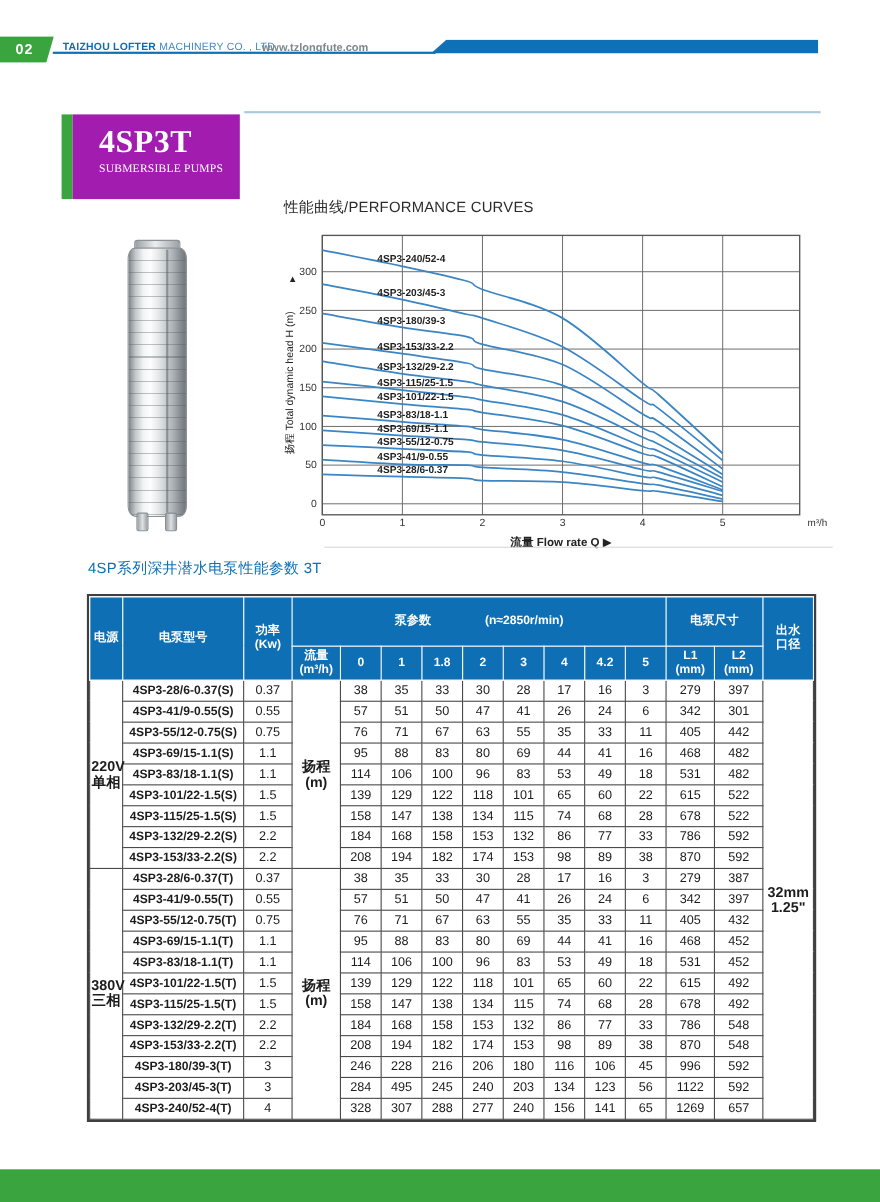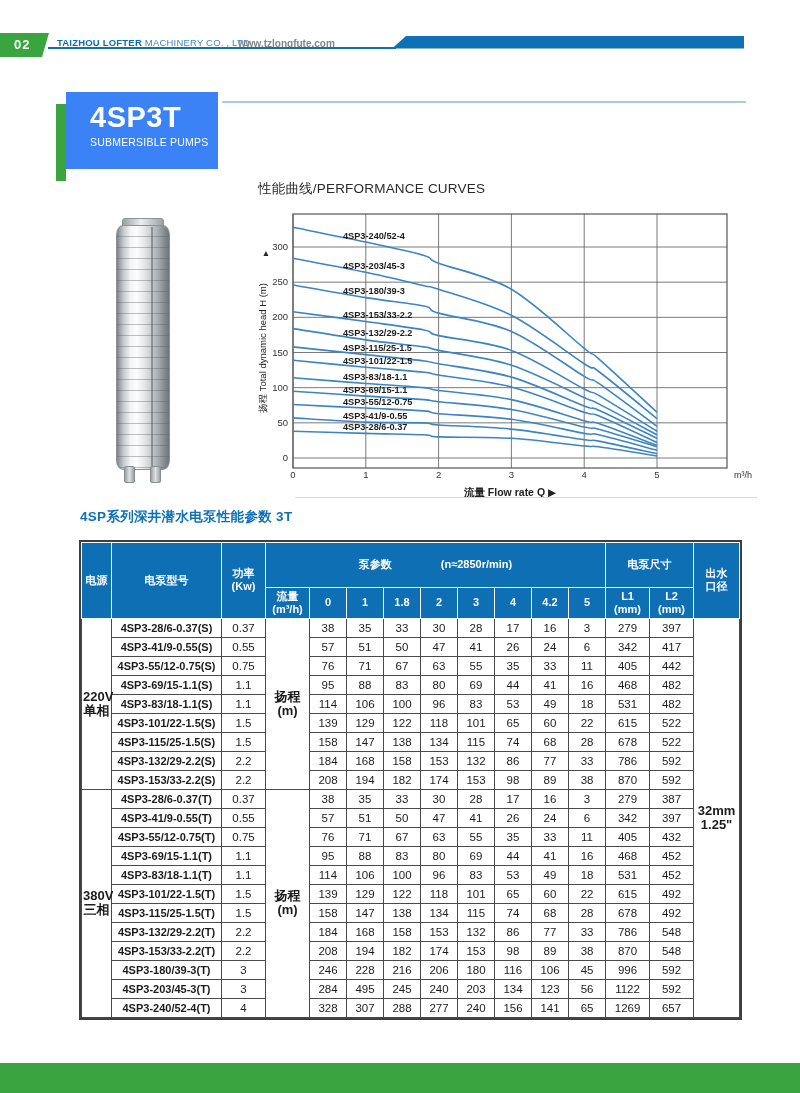--- a/index.html
+++ b/index.html
@@ -11,42 +11,42 @@
   .hdr-num{position:absolute;left:14px;top:37px;color:#fff;font-weight:bold;font-size:13px;letter-spacing:1px;}
   .hdr-company{position:absolute;left:57px;top:37px;font-size:9.5px;letter-spacing:.2px;white-space:nowrap;}
   .hdr-company .b{font-weight:bold;color:#0f6cb0;}
   .hdr-company .r{color:#4287bd;text-align:center;}
   .hdr-site{position:absolute;left:238px;top:38px;font-size:10px;font-weight:bold;color:#7f8689;}
   .hdr-line{position:absolute;left:48px;top:46.5px;width:348px;height:2px;background:#0e70b6;}
   .hdr-bar{position:absolute;left:392px;top:36px;width:352px;height:12.5px;background:#0e70b6;
            clip-path:polygon(14px 0,100% 0,100% 100%,0 100%);}
   
   .title-green{position:absolute;left:56px;top:104px;width:10px;height:77px;background:#3aa43e;}
-  .title-box{position:absolute;left:66px;top:92px;width:152px;height:77px;background:#3b82f6;color:#fff;}
+  .title-box{position:absolute;left:66px;top:104px;width:152px;height:77px;background:#a21caf;color:#fff;font-family:Liberation Serif, serif;}
   .title-model{margin:11px 0 0 24px;font-size:29px;font-weight:bold;letter-spacing:.5px;line-height:1;}
   .title-sub{margin:4px 0 0 24px;font-size:10.5px;letter-spacing:.2px;}
   .title-line{position:absolute;left:222px;top:101px;width:524px;height:2px;background:#a9cae3;}
   .curves-heading{position:absolute;left:258px;top:180px;font-size:13.5px;font-weight:normal;color:#2b2b2b;letter-spacing:.2px;}
   
   .pump-cap{position:absolute;left:122px;top:218px;width:40px;height:9px;border:1px solid #8b9195;border-radius:3px;
             background:linear-gradient(90deg,#9aa0a4,#eceeef 45%,#9aa0a4);}
   .pump-body{position:absolute;left:116px;top:225px;width:52px;height:243px;border:1px solid #8b9195;
              border-radius:7px/10px;
              background:
                repeating-linear-gradient(180deg, rgba(0,0,0,0) 0 10px, rgba(85,95,100,.38) 10px 11px),
                linear-gradient(90deg,#7e8488 0,#c3c8cb 12%,#f2f4f5 26%,#fcfdfd 38%,#e6e9ea 52%,#c6cbce 66%,#aab0b4 78%,#888e92 90%,#6f757a 100%);}
   .pump-seam{position:absolute;left:151px;top:227px;width:2px;height:239px;background:rgba(70,80,85,.45);}
   .pump-foot{position:absolute;top:466px;width:9px;height:15px;background:linear-gradient(90deg,#9aa0a4,#dfe2e4,#9aa0a4);
              border:1px solid #878d91;border-radius:2px;}
   .pf-l{left:124px;} .pf-r{left:150px;}
   
   #perf-chart{position:absolute;left:256px;top:198px;}
   .chart-sep{position:absolute;left:295px;top:497px;width:462px;height:1px;background:#d8d8d8;}
   
-  .table-title{position:absolute;left:80px;top:508px;font-size:13.5px;font-weight:bold;color:#0e70b6;letter-spacing:.3px;}
+  .table-title{position:absolute;left:80px;top:508px;font-size:13.5px;font-weight:normal;color:#0e70b6;letter-spacing:.3px;}
   .table-wrap{position:absolute;left:79px;top:540px;border:2px solid #3f3f3f;}
   table.spec{border-collapse:collapse;table-layout:fixed;width:658px;font-size:11.5px;color:#1c1c1c;}
   table.spec th{background:#0e6fb4;color:#fff;border:1px solid #f5f8fa;font-size:11px;font-weight:bold;
                 padding:2px 0;white-space:pre-line;line-height:1.2;text-align:center;}
   table.spec td{border:1px solid #4a4a4a;text-align:center;height:18px;padding:0 1px;
                 white-space:pre-line;line-height:1.1;background:#fff;}
   .hdr-group{display:flex;justify-content:center;gap:49px;}
   td.c-model{text-align:left;padding-left:6px;font-weight:bold;font-size:11px;}
   td.c-volt,td.c-headlbl,td.c-outlet{font-weight:bold;font-size:13px;}
   
@@ -222,21 +222,21 @@
             <td>0.55</td>
             <td>57</td>
             <td>51</td>
             <td>50</td>
             <td>47</td>
             <td>41</td>
             <td>26</td>
             <td>24</td>
             <td>6</td>
             <td>342</td>
-            <td>417</td>
+            <td>301</td>
           </tr>
           <tr>
             <td class="c-model">4SP3-55/12-0.75(S)</td>
             <td>0.75</td>
             <td>76</td>
             <td>71</td>
             <td>67</td>
             <td>63</td>
             <td>55</td>
             <td>35</td>

